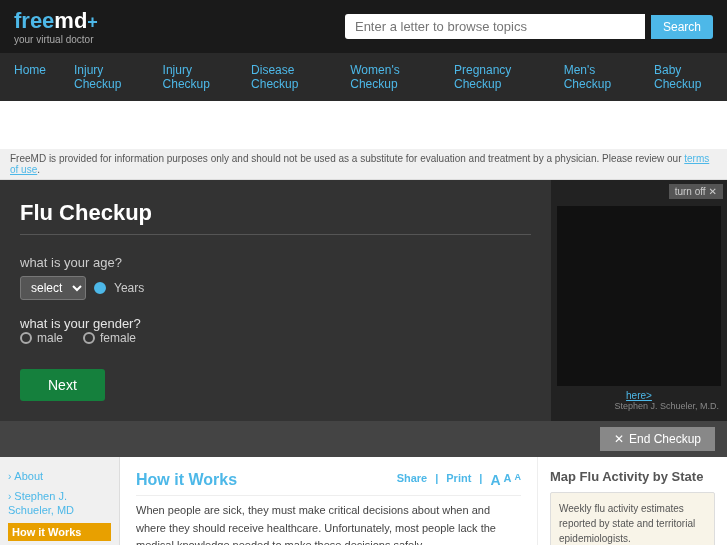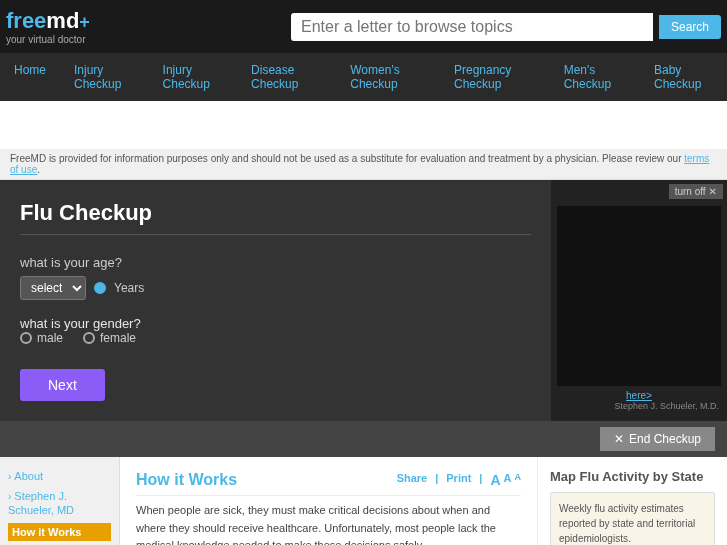--- a/index.html
+++ b/index.html
@@ -1,27 +1,27 @@
 <!DOCTYPE html>
 <html><head>
   <meta charset="utf-8">
   <style>
     * { margin: 0; padding: 0; box-sizing: border-box; }
     body { font-family: Arial, sans-serif; font-size: 12px; background: #fff; width: 727px; }
 
     
-    #header { background: #1a1a1a; padding: 8px 6px; display: flex; align-items: center; justify-content: space-between; }
+    #header { background: #1a1a1a; padding: 8px 14px; display: flex; align-items: center; justify-content: space-between; }
     #logo-area { display: flex; flex-direction: column; }
     #logo-text { color: #fff; font-size: 22px; font-weight: bold; }
     #logo-text span.free { color: #4db8e8; }
     #logo-text span.md { color: #fff; }
     #logo-text span.plus { color: #4db8e8; font-size: 18px; }
     #logo-sub { color: #aaa; font-size: 10px; }
     #search-area { display: flex; align-items: center; gap: 6px; }
-    #search-input { width: 362px; padding: 5px 10px; border: none; border-radius: 3px 0 0 3px; font-size: 16px; color: #999; }
+    #search-input { width: 300px; padding: 5px 10px; border: none; border-radius: 3px 0 0 3px; font-size: 13px; color: #999; }
     #search-btn { background: #4db8e8; color: #fff; border: none; padding: 5px 12px; font-size: 12px; cursor: pointer; border-radius: 0 3px 3px 0; }
 
     
     #nav { background: #2a2a2a; display: flex; justify-content: center; padding: 0; }
     #nav a { color: #4db8e8; text-decoration: none; padding: 10px 14px; font-size: 12px; display: inline-block; }
 
     
     #disclaimer { background: #f0f0f0; padding: 4px 10px; font-size: 10px; color: #555; border-bottom: 1px solid #ddd; margin-top: 48px; }
     #disclaimer a { color: #4db8e8; }
 
@@ -38,21 +38,21 @@
     #age-select { padding: 3px 6px; font-size: 12px; background: #555; color: #fff; border: 1px solid #777; border-radius: 3px; }
     .radio-circle { width: 12px; height: 12px; border-radius: 50%; border: 2px solid #4db8e8; background: #4db8e8; display: inline-block; }
     .years-label { color: #ccc; font-size: 12px; }
 
     #gender-group { margin-bottom: 16px; }
     #gender-group label { color: #e5e5e5; font-size: 13px; display: block; margin-bottom: 0; }
     .gender-row { display: flex; align-items: center; gap: 20px; }
     .gender-option { display: flex; align-items: center; gap: 5px; color: #ccc; font-size: 12px; }
     .radio-empty { width: 12px; height: 12px; border-radius: 50%; border: 2px solid #aaa; background: transparent; display: inline-block; }
 
-    #next-btn { background: #8b5cf6; color: #fff; border: none; padding: 8px 28px; font-size: 14px; cursor: pointer; border-radius: 3px; margin-top: 8px; }
+    #next-btn { background: #15803d; color: #fff; border: none; padding: 8px 28px; font-size: 14px; cursor: pointer; border-radius: 3px; margin-top: 8px; }
 
     
     #ad-area { width: 176px; background: #222; position: relative; padding: 6px; }
     #ad-turnoff { position: absolute; top: 4px; right: 4px; background: #555; color: #ccc; font-size: 10px; padding: 2px 6px; cursor: pointer; display: flex; align-items: center; gap: 3px; }
     #ad-box { background: #111; width: 100%; height: 180px; margin-top: 20px; }
     #ad-link { color: #4db8e8; font-size: 10px; display: block; text-align: center; margin-top: 4px; }
     #ad-credit { color: #888; font-size: 9px; text-align: right; padding-right: 2px; }
 
     
     #end-checkup-bar { background: #444; padding: 6px 12px; display: flex; justify-content: flex-end; }

